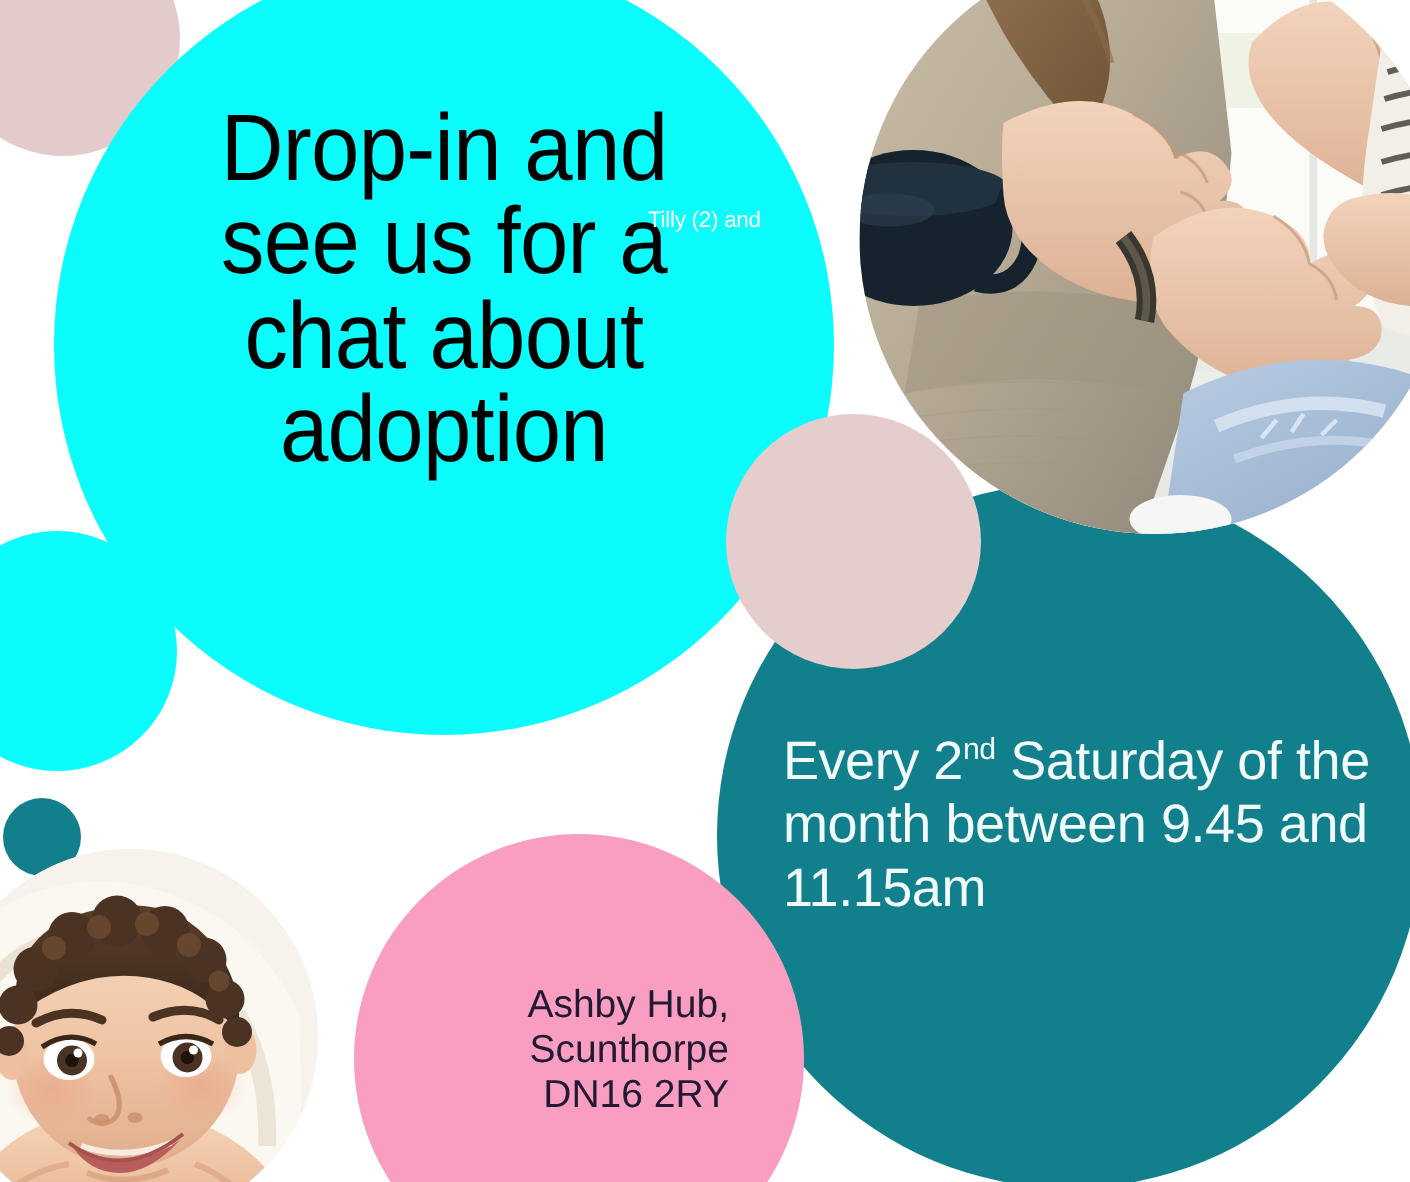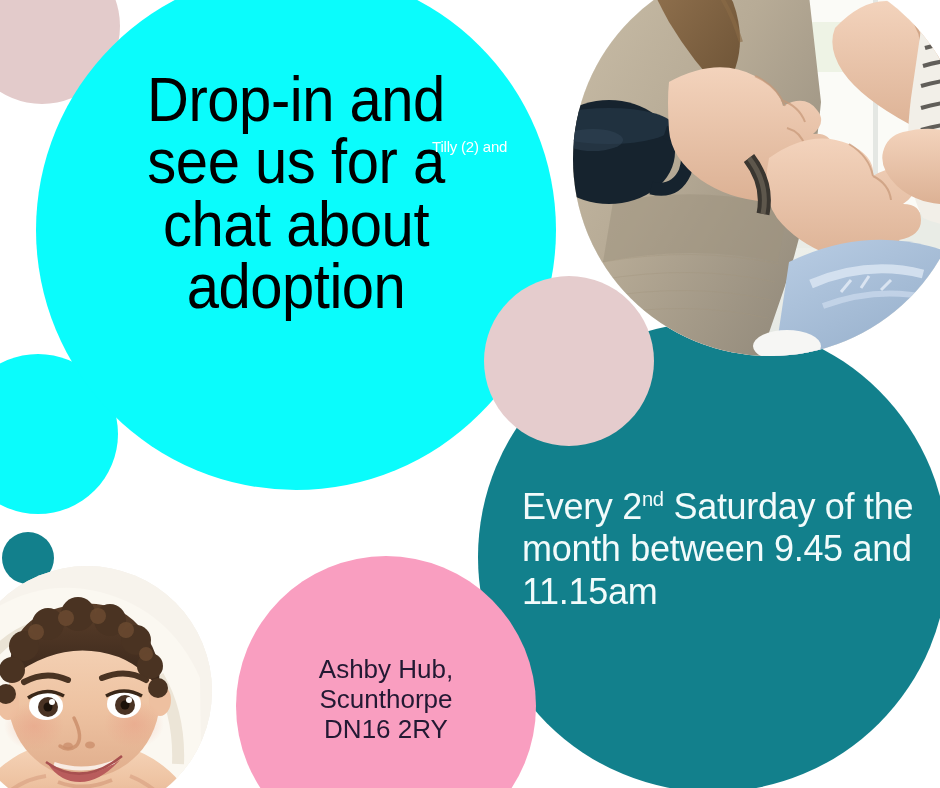--- a/index.html
+++ b/index.html
@@ -126,21 +126,21 @@
   #schedule sup {
     font-size: 0.56em;
     vertical-align: super;
     line-height: 0;
   }
   #venue {
     position: absolute;
     left: 286px; top: 654px;
     width: 200px;
     z-index: 10;
-    text-align: center;
+    text-align: right;
     color: #231933;
     font-size: 26px;
     line-height: 1.16;
     font-weight: 400;
     white-space: pre-line;
   }
 </style>
 </head>
 <body>
 

